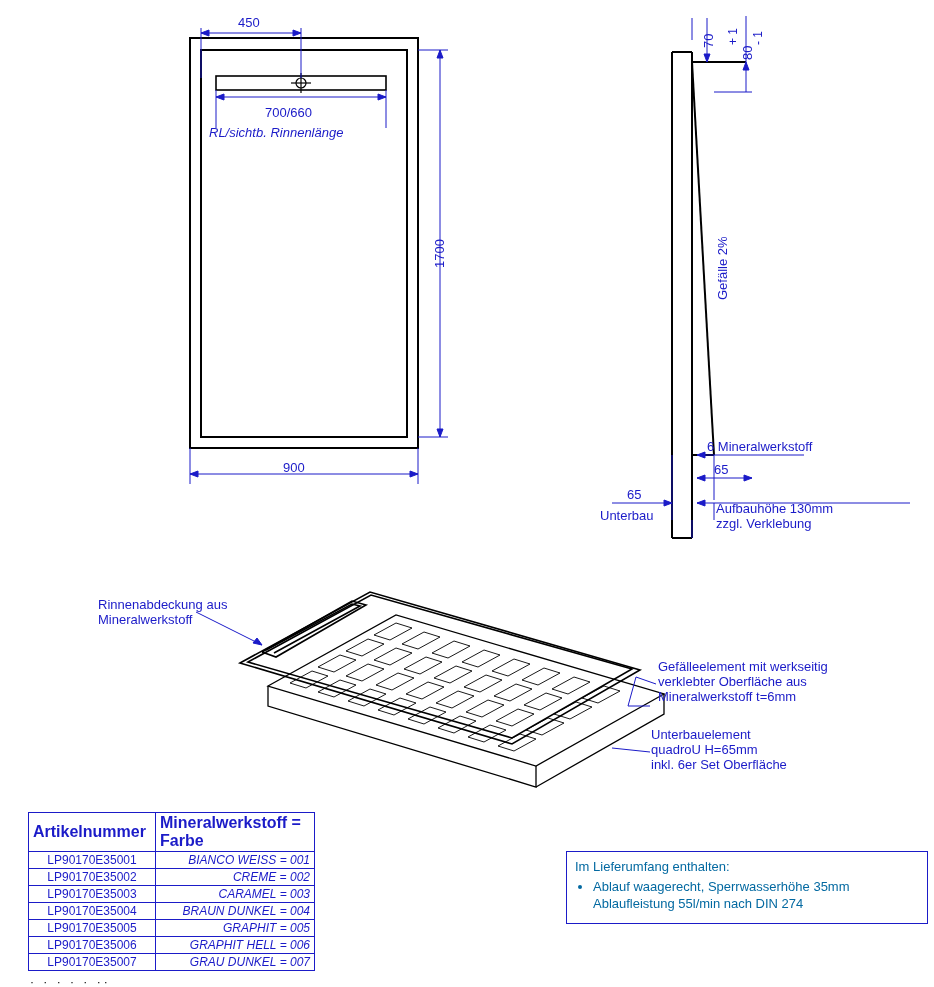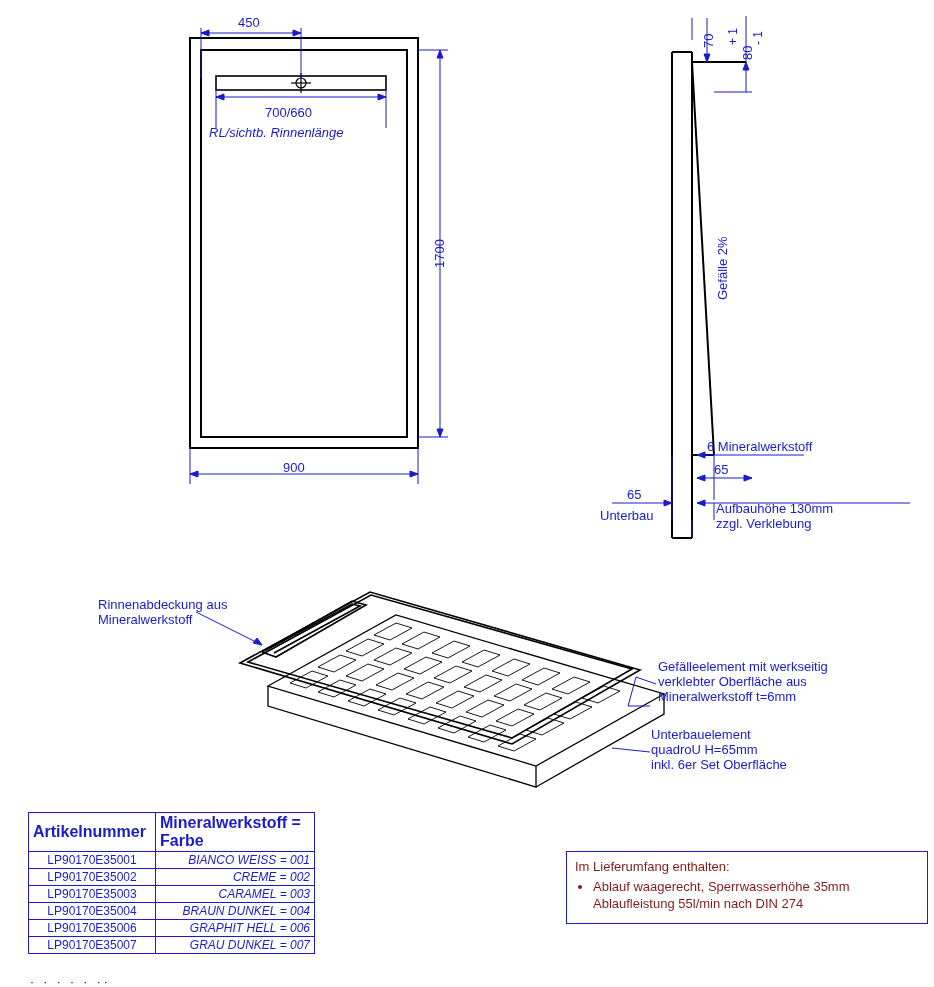--- a/index.html
+++ b/index.html
@@ -6,21 +6,21 @@
   body{width:934px;height:987px;position:relative;font-family:"Liberation Sans",sans-serif;color:#1b1bc8;overflow:hidden;}
   .lbl{position:absolute;font-size:13px;color:#1b1bc8;white-space:nowrap;line-height:1.15;}
   .lbl.small{font-size:12px;}
   .vert{transform:rotate(-90deg);transform-origin:left top;}
   svg{position:absolute;left:0;top:0;overflow:visible;}
   table.artnr{position:absolute;left:28px;top:812px;border-collapse:collapse;font-size:12px;color:#1b1bc8;}
   table.artnr th,table.artnr td{border:1px solid #1b1bc8;padding:1px 4px;font-weight:normal;}
   table.artnr th{font-weight:bold;text-align:left;font-size:16px;}
   table.artnr td.code{text-align:center;width:118px;}
   table.artnr td.farbe{text-align:right;width:150px;font-style:italic;}
-  .boxnote{position:absolute;left:566px;top:851px;width:344px;border:1px solid #1b1bc8;padding:6px 8px 10px 8px;font-size:13px;color:#7f1d1d;line-height:1.35;}
+  .boxnote{position:absolute;left:566px;top:851px;width:344px;border:1px solid #1b1bc8;padding:6px 8px 10px 8px;font-size:13px;color:#0369a1;line-height:1.35;}
   .boxnote ul{margin:2px 0 0 0;padding-left:18px;}
   .boxnote li{list-style:disc;}
   .bottomtick{position:absolute;left:30px;top:975px;font-size:12px;color:#000;letter-spacing:3px;}
 </style>
 </head>
 <body>
 
 <svg width="934" height="987">
 
   <g stroke="#000" fill="none" stroke-width="2">
@@ -226,20 +226,24 @@
     </tr>
     <tr>
       <td class="code">LP90170E35003</td>
       <td class="farbe">CARAMEL = 003</td>
     </tr>
     <tr>
       <td class="code">LP90170E35004</td>
       <td class="farbe">BRAUN DUNKEL = 004</td>
     </tr>
     <tr>
+      <td class="code">LP90170E35005</td>
+      <td class="farbe">GRAPHIT = 005</td>
+    </tr>
+    <tr>
       <td class="code">LP90170E35006</td>
       <td class="farbe">GRAPHIT HELL = 006</td>
     </tr>
     <tr>
       <td class="code">LP90170E35007</td>
       <td class="farbe">GRAU DUNKEL = 007</td>
     </tr>
   </tbody>
 </table>
 

